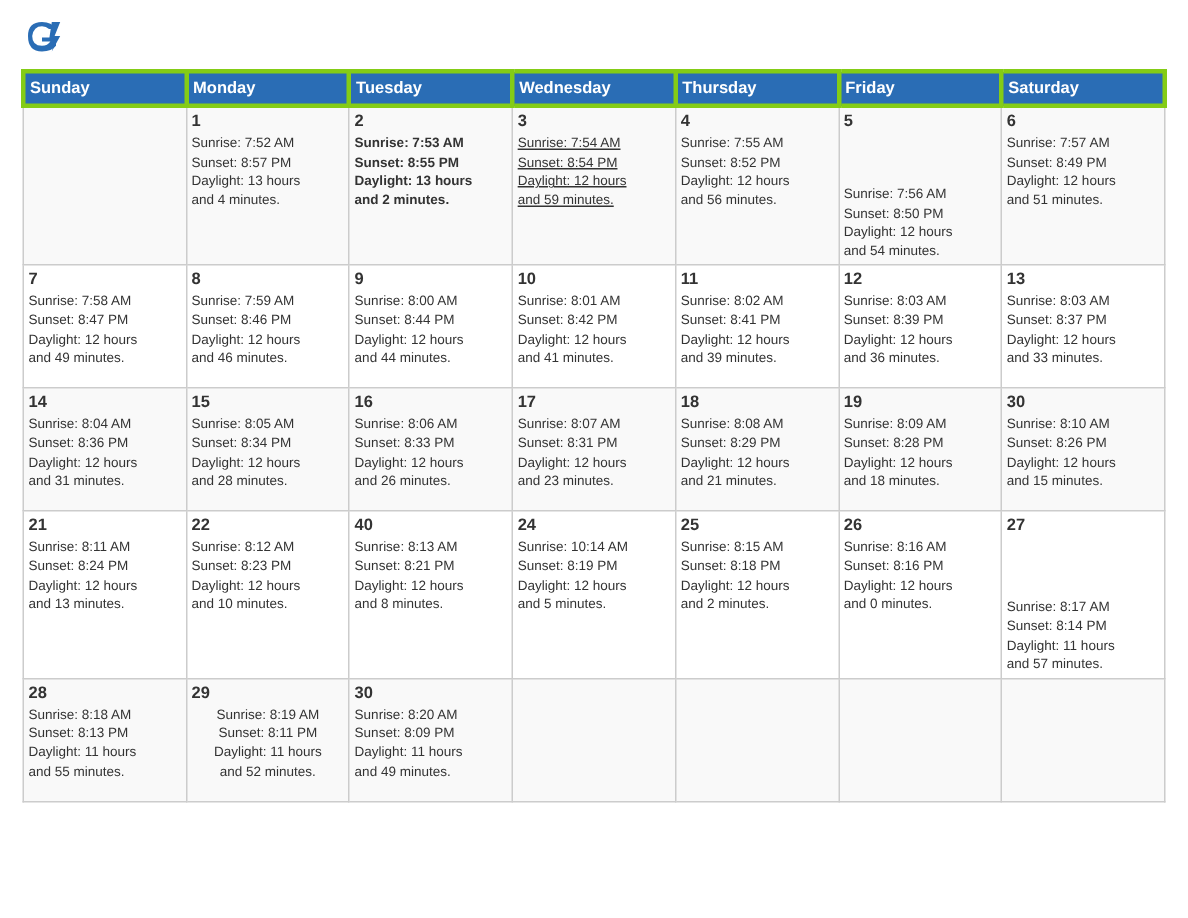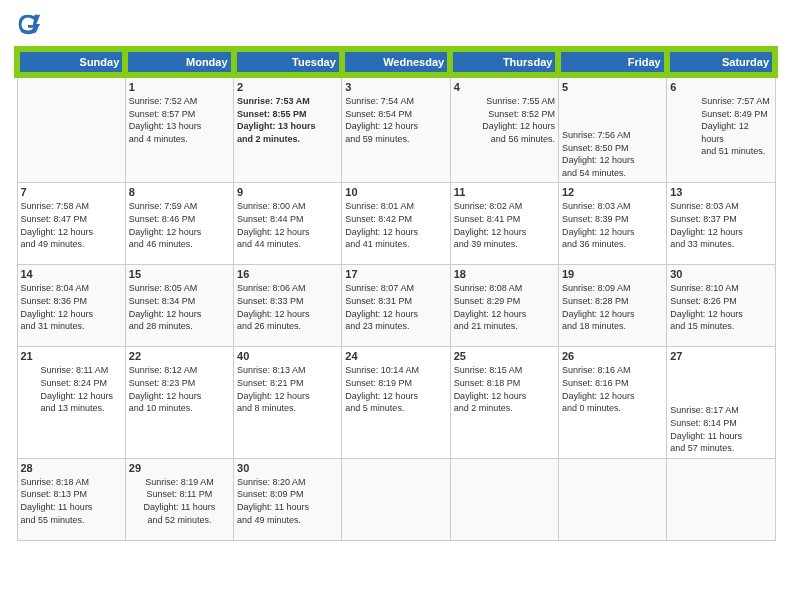--- a/index.html
+++ b/index.html
@@ -55,22 +55,22 @@
       width: 100%;
       border-collapse: collapse;
       table-layout: fixed;
     }
     thead tr th {
       background: #2a6db5;
       color: white;
       font-size: 11px;
       font-weight: bold;
       padding: 4px 3px;
-      text-align: right;
-      border: 6px solid #84cc16;
+      text-align: left;
+      border: 3px solid #84cc16;
     }
     tbody tr td {
       border: 1px solid #ccc;
       vertical-align: top;
       padding: 3px 3px;
       font-size: 9.5px;
       color: #333;
       height: 82px;
       background: #fff;
     }
@@ -134,42 +134,42 @@
           </td>
           <td>
             <span class="day-number">2</span>
             <div class="day-info" style="white-space: pre-line; font-weight: bold;">Sunrise: 7:53 AM
 Sunset: 8:55 PM
 Daylight: 13 hours
 and 2 minutes.</div>
           </td>
           <td>
             <span class="day-number">3</span>
-            <div class="day-info" style="white-space: pre-line;">Sunrise: 7:54 AM
+            <div class="day-info" style="white-space: pre-line; text-decoration: underline;">Sunrise: 7:54 AM
 Sunset: 8:54 PM
 Daylight: 12 hours
 and 59 minutes.</div>
           </td>
           <td>
             <span class="day-number">4</span>
-            <div class="day-info" style="white-space: pre-line; text-align: right;">Sunrise: 7:55 AM
+            <div class="day-info" style="white-space: pre-line;">Sunrise: 7:55 AM
 Sunset: 8:52 PM
 Daylight: 12 hours
 and 56 minutes.</div>
           </td>
           <td>
             <span class="day-number">5</span>
             <div class="day-info" style="white-space: pre-line; margin-top: 36px;">Sunrise: 7:56 AM
 Sunset: 8:50 PM
 Daylight: 12 hours
 and 54 minutes.</div>
           </td>
           <td>
             <span class="day-number">6</span>
-            <div class="day-info" style="white-space: pre-line; margin-left: 31px;">Sunrise: 7:57 AM
+            <div class="day-info" style="white-space: pre-line;">Sunrise: 7:57 AM
 Sunset: 8:49 PM
 Daylight: 12 hours
 and 51 minutes.</div>
           </td>
         </tr>
         <tr>
           <td>
             <span class="day-number">7</span>
             <div class="day-info" style="white-space: pre-line;">Sunrise: 7:58 AM
 Sunset: 8:47 PM
@@ -266,21 +266,21 @@
             <span class="day-number">30</span>
             <div class="day-info" style="white-space: pre-line;">Sunrise: 8:10 AM
 Sunset: 8:26 PM
 Daylight: 12 hours
 and 15 minutes.</div>
           </td>
         </tr>
         <tr>
           <td>
             <span class="day-number">21</span>
-            <div class="day-info" style="white-space: pre-line; margin-left: 20px;">Sunrise: 8:11 AM
+            <div class="day-info" style="white-space: pre-line;">Sunrise: 8:11 AM
 Sunset: 8:24 PM
 Daylight: 12 hours
 and 13 minutes.</div>
           </td>
           <td>
             <span class="day-number">22</span>
             <div class="day-info" style="white-space: pre-line;">Sunrise: 8:12 AM
 Sunset: 8:23 PM
 Daylight: 12 hours
 and 10 minutes.</div>

